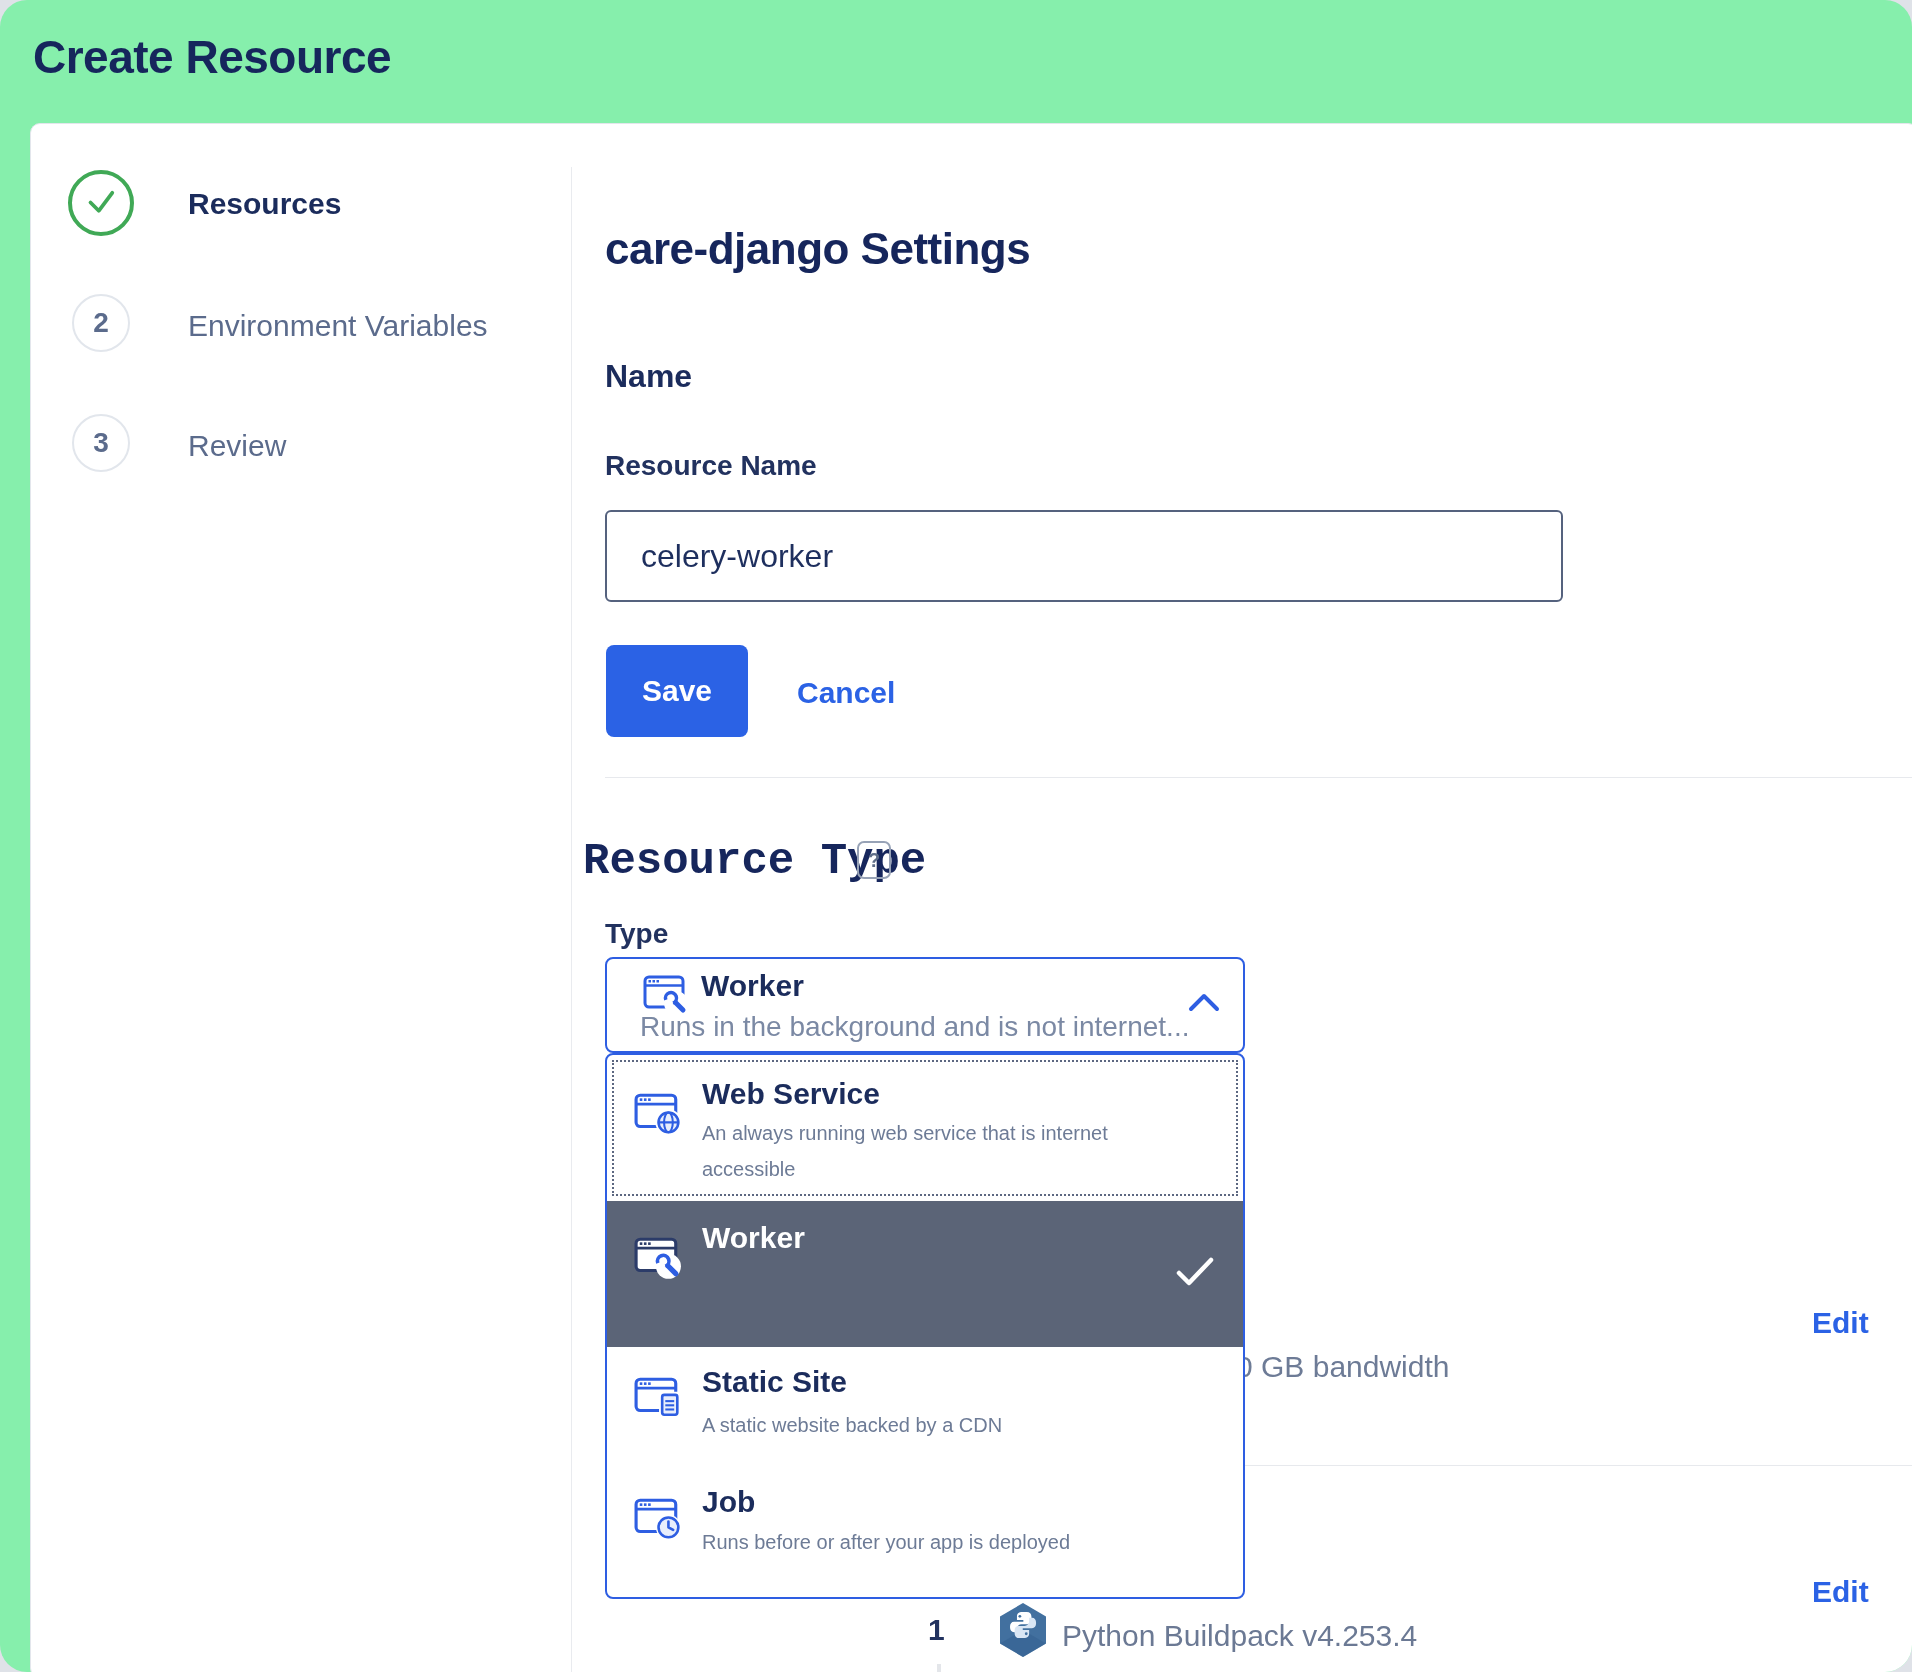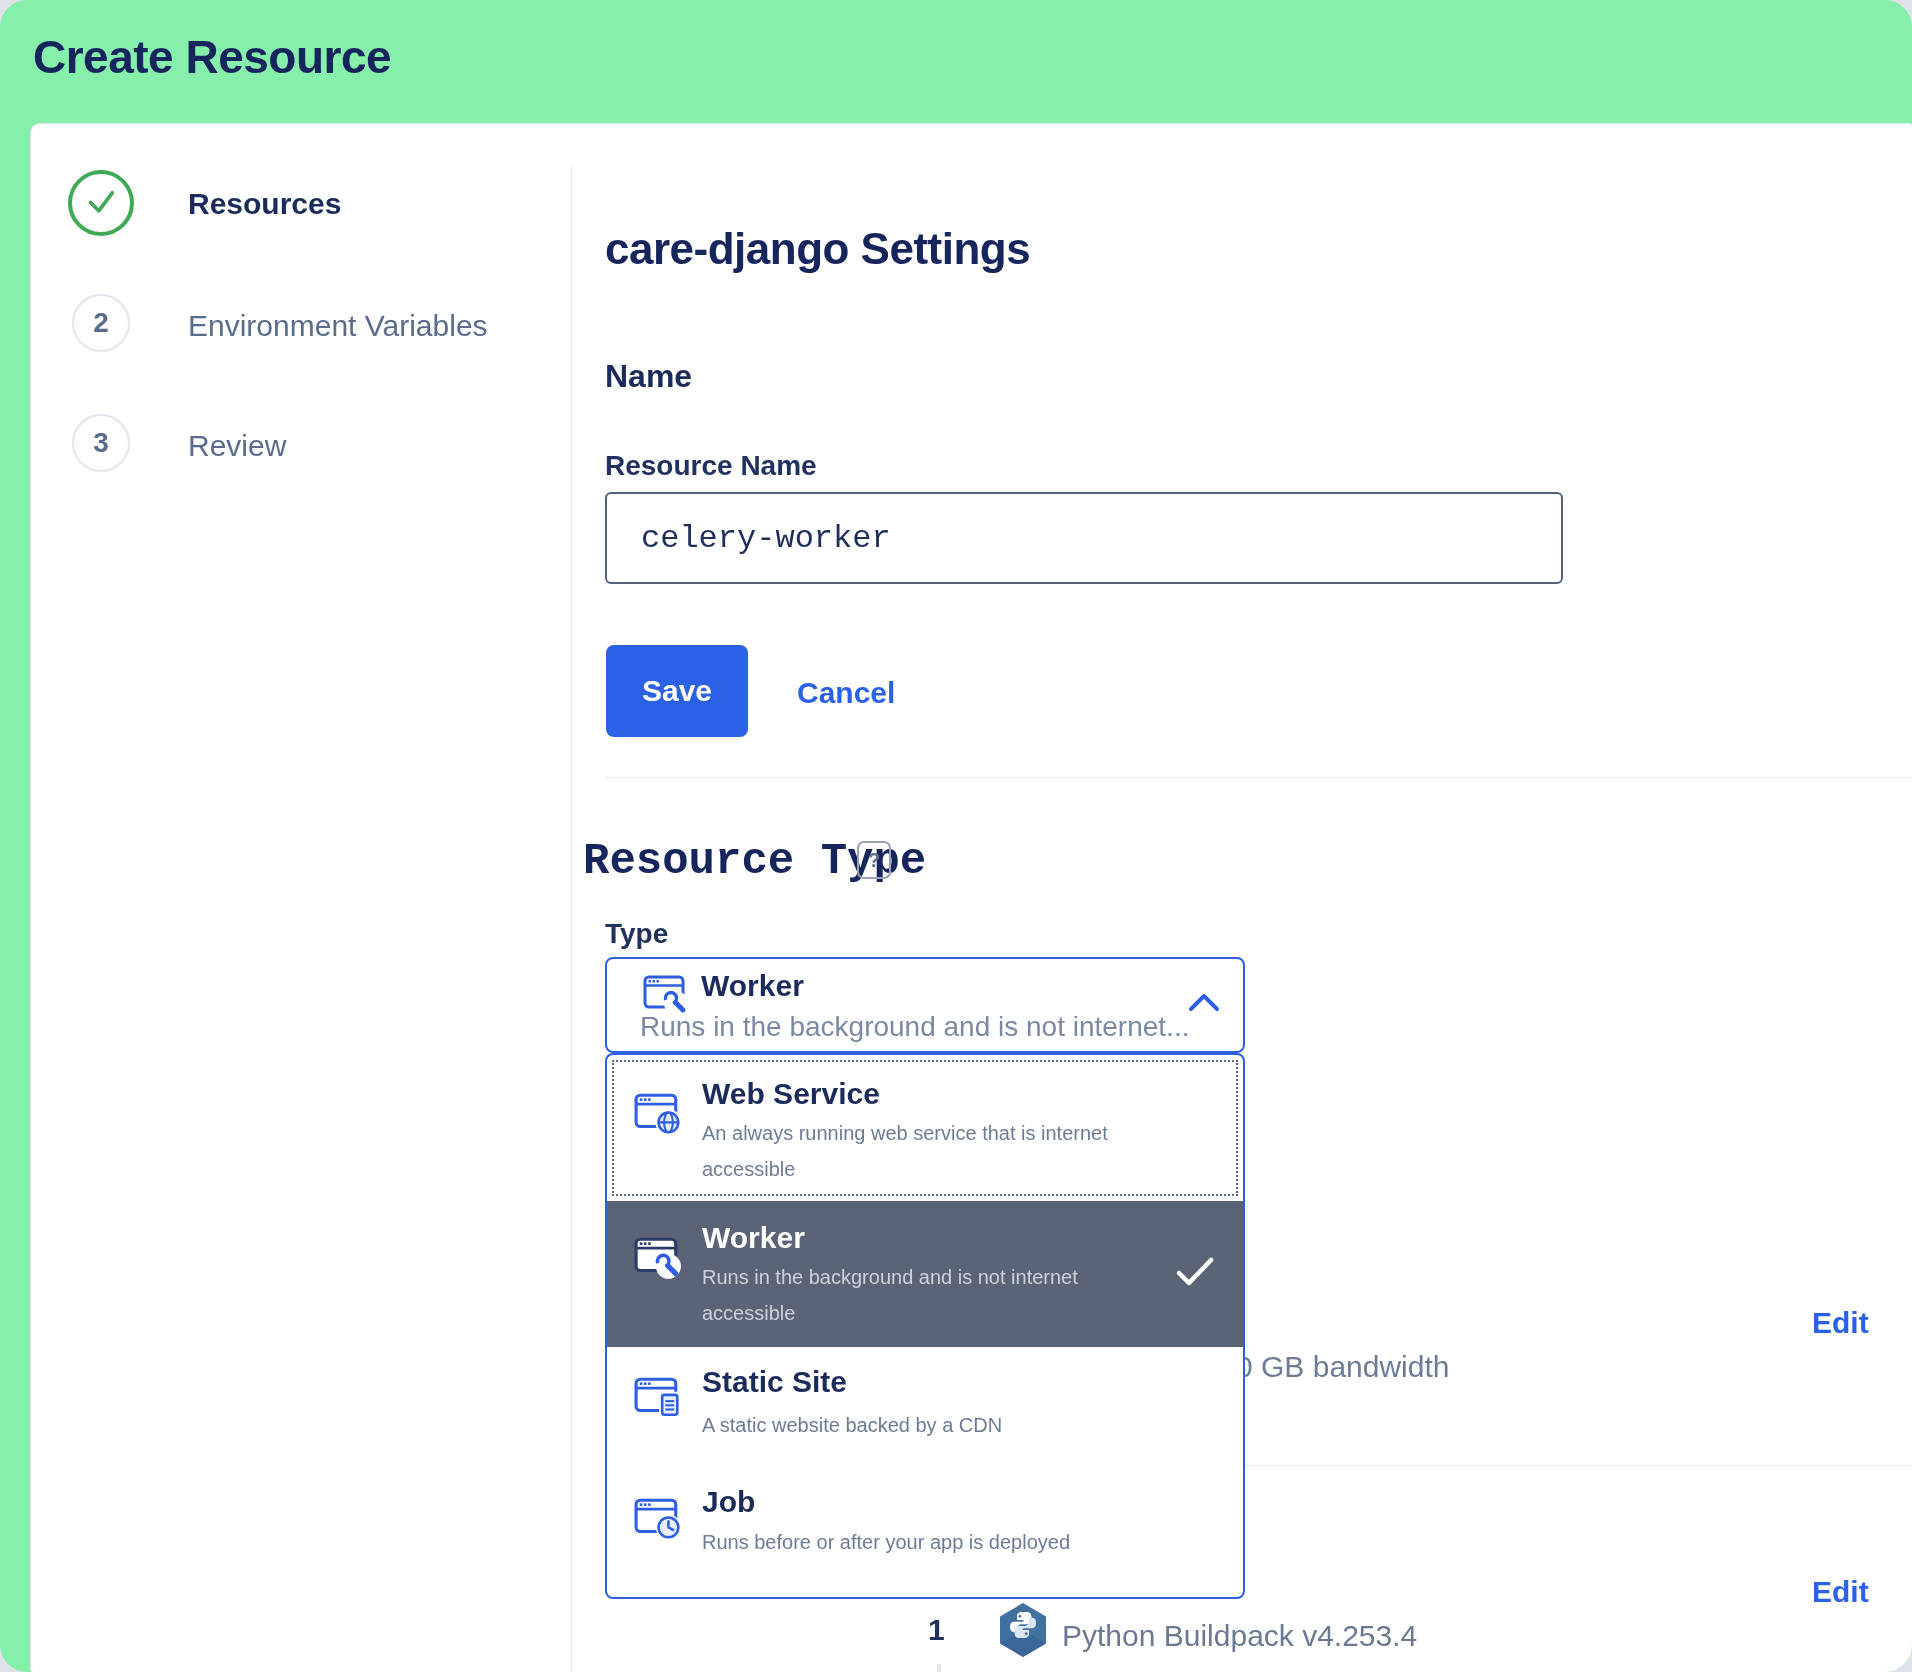--- a/index.html
+++ b/index.html
@@ -20,23 +20,23 @@
   .step-circle.done{left:68px;top:170px;width:58px;height:58px;border:4px solid #40a956;}
   .step-circle.idle{width:54px;height:54px;border:2px solid #e2e6ec;color:#5b6b8c;font-size:28px;font-weight:600;}
   .step-label{font-size:30px;white-space:nowrap;text-align:center;}
   .step-label.active{font-weight:700;color:#1b2c5c;}
   .step-label.idle{font-weight:400;color:#5b6b8c;}
 
   
   .settings-title{left:605px;top:224px;font-size:44px;font-weight:700;color:#16265c;letter-spacing:-0.5px;}
   .section-h{left:605px;top:358px;font-size:32px;font-weight:700;color:#1b2c5c;}
   .field-label{left:605px;top:450px;font-size:28px;font-weight:700;color:#22325f;}
-  .name-input{left:605px;top:492px;width:958px;height:92px;box-sizing:border-box;
+  .name-input{left:605px;top:510px;width:958px;height:92px;box-sizing:border-box;
     border:2px solid #55627e;border-radius:6px;background:#fff;
-    font-family:Liberation Mono, monospace;font-size:32px;color:#1e2f5e;padding:0 34px;outline:none;}
+    font-family:Liberation Sans, sans-serif;font-size:32px;color:#1e2f5e;padding:0 34px;outline:none;}
   .save-btn{left:606px;top:645px;width:142px;height:92px;border:none;border-radius:8px;background:#2b62e5;
     color:#fff;font-family:"Liberation Sans",sans-serif;font-size:30px;font-weight:600;cursor:pointer;}
   .cancel-link{left:797px;top:676px;font-size:30px;font-weight:600;color:#2b62e5;cursor:pointer;}
   .hdivider{height:1px;background:#e7e9ed;}
   .div1{left:605px;top:777px;right:0;}
   .div2{left:605px;top:1465px;right:0;z-index:1;}
 
   .rt-head{left:583px;top:836px;font-size:44px;font-weight:700;color:#16265c;font-family:Liberation Mono, monospace;}
   .help-badge{left:857px;top:841px;width:30px;height:34px;border:2px solid #97a2b6;border-radius:7px;
     display:flex;align-items:center;justify-content:center;font-size:20px;font-weight:700;color:#5f6e88;cursor:pointer;}
@@ -179,21 +179,20 @@
           <line x1="2" y1="10.5" x2="40" y2="10.5" stroke="#2c3c69" stroke-width="2.5"></line>
           <rect x="5.5" y="5" width="2.5" height="2.5" fill="#2c3c69"></rect>
             <rect x="9.5" y="5" width="2.5" height="2.5" fill="#2c3c69"></rect>
             <rect x="13.5" y="5" width="2.5" height="2.5" fill="#2c3c69"></rect>
           <circle cx="33" cy="28" r="12" fill="#ffffff"></circle>
           <line x1="31" y1="26" x2="40" y2="35" stroke="#2e5ee2" stroke-width="5" stroke-linecap="round"></line>
           <circle cx="28" cy="23" r="5.5" fill="#fff" stroke="#2e5ee2" stroke-width="3.5" stroke-dasharray="25 10" transform="rotate(160 28 23)"></circle>
         </svg>
       </span>
       <span class="o-title">Worker</span>
-      <span class="o-desc">Runs in the background and is not internet accessible</span>
       <span class="o-check">
         <svg width="40" height="30" viewBox="0 0 40 30">
             <polyline points="4,16 14,26 36,3" fill="none" stroke="#ffffff" stroke-width="4.5" stroke-linecap="round" stroke-linejoin="round"></polyline>
           </svg>
       </span>
     </div>
 
     <div class="opt opt-static">
       <span class="o-icon">
         <svg width="48" height="42" viewBox="0 0 46 40">

